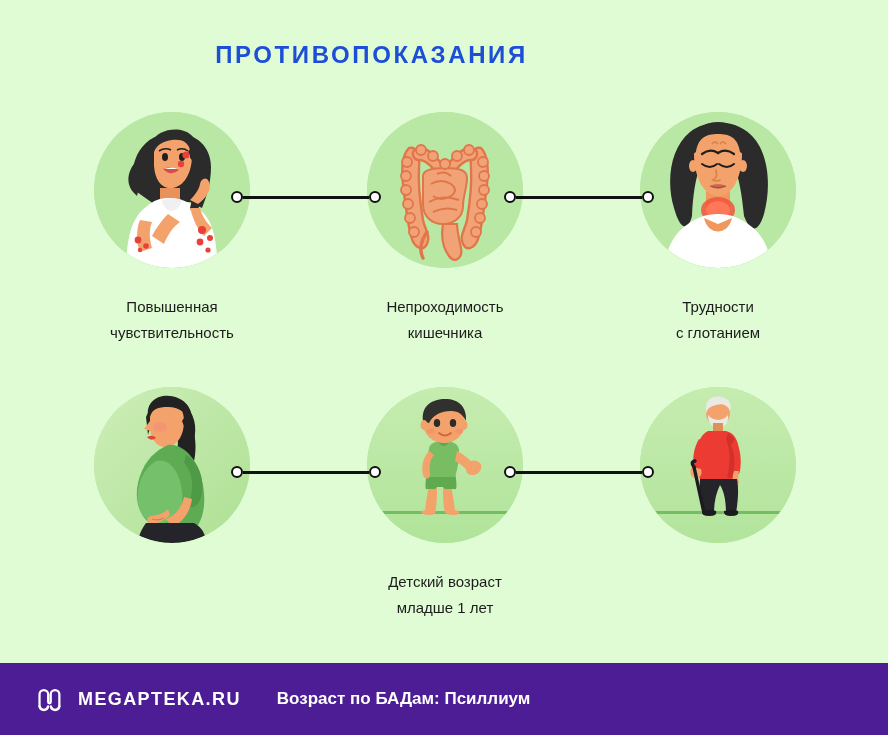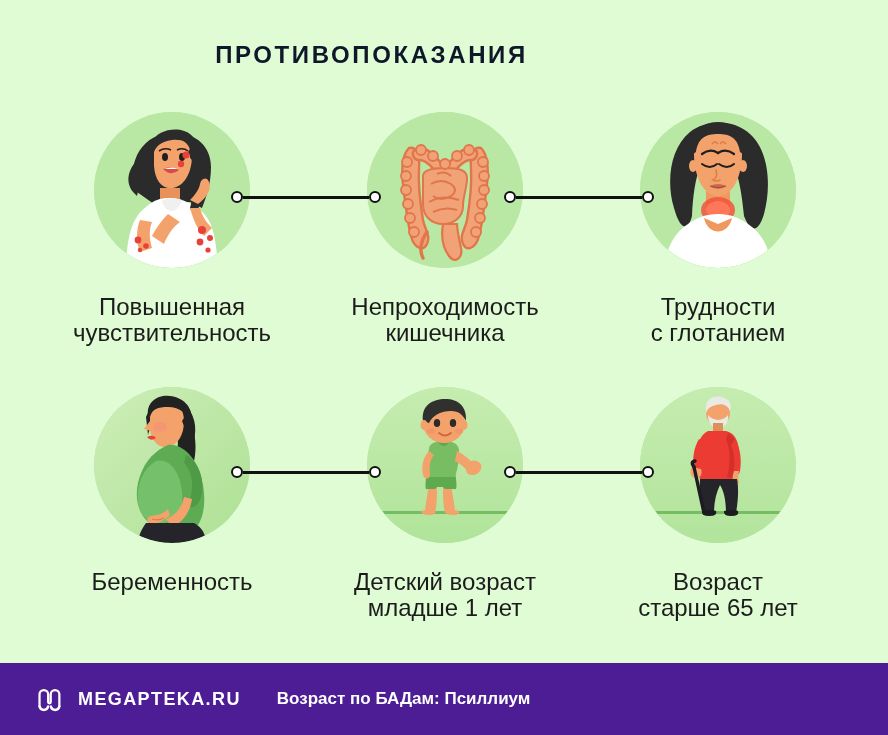--- a/index.html
+++ b/index.html
@@ -22,21 +22,21 @@
   }
   .title {
     position: absolute;
     top: 41px;
     left: 0;
     width: 743px;
     text-align: center;
     font-size: 24px;
     font-weight: bold;
     letter-spacing: 2.6px;
-    color: #0f172a;
+    color: #1d4ed8;
   }
   .grid {
     position: absolute;
     top: 100px;
     left: 0;
     width: 888px;
   }
   .row {
     position: relative;
     height: 275px;
@@ -59,21 +59,21 @@
   .circle {
     position: absolute;
     inset: 0;
     border-radius: 50%;
     background: #b9e8a4;
     overflow: hidden;
   }
   .circle svg { display: block; width: 156px; height: 156px; }
   .label {
     margin-top: 26px;
-    font-size: 24px;
+    font-size: 15px;
     line-height: 26px;
     color: #1c1c1c;
     white-space: pre-line;
   }
   
   .connector {
     position: absolute;
     top: 90px;
     height: 14px;
     display: flex;
@@ -354,21 +354,20 @@
                 <path d="M98 112 C96 126 88 136 78 140 L72 132 C82 128 88 120 90 110 Z" fill="#f4a26b"></path>
 
                 <path d="M76 128 C70 134 62 138 56 136 C52 135 52 130 57 129 C65 128 70 126 74 122 Z" fill="#f4a26b"></path>
                 <path d="M58 132 q6 2 12 -1" stroke="#d98048" stroke-width="1.2" fill="none"></path>
 
                 <path d="M52 136 C46 144 44 152 44 156 L112 156 C112 148 108 140 100 136 Z" fill="#24242a"></path>
               </g>
             </svg>
           </div>
         </div>
-        <div class="label">Беременность</div>
       </div>
 
       <div class="cell c1">
         <div class="circle-wrap">
           <div class="circle">
             <svg viewBox="0 0 156 156" xmlns="http://www.w3.org/2000/svg">
               <defs>
                 <clipPath id="cl4">
                     <circle cx="78" cy="78" r="78"></circle>
                   </clipPath>
@@ -460,22 +459,20 @@
 
                 <path d="M62 124 q10 -2 14 0 q2 5 -7 5 q-8 0 -7 -5 z" fill="#1b1b20"></path>
                 <path d="M84 124 q10 -2 14 0 q2 5 -7 5 q-8 0 -7 -5 z" fill="#1b1b20"></path>
 
                 <path d="M54 80 L64 126" stroke="#1b1b20" stroke-width="3.4" fill="none" stroke-linecap="round"></path>
                 <path d="M54 80 q-4 -5 1 -6" stroke="#1b1b20" stroke-width="3.4" fill="none" stroke-linecap="round"></path>
               </g>
             </svg>
           </div>
         </div>
-        <div class="label">Возраст
-старше 65 лет</div>
       </div>
 
       <div class="connector conn-a">
         <span class="node"></span>
         <span class="line"></span>
         <span class="node"></span>
       </div>
       <div class="connector conn-b">
         <span class="node"></span>
         <span class="line"></span>

